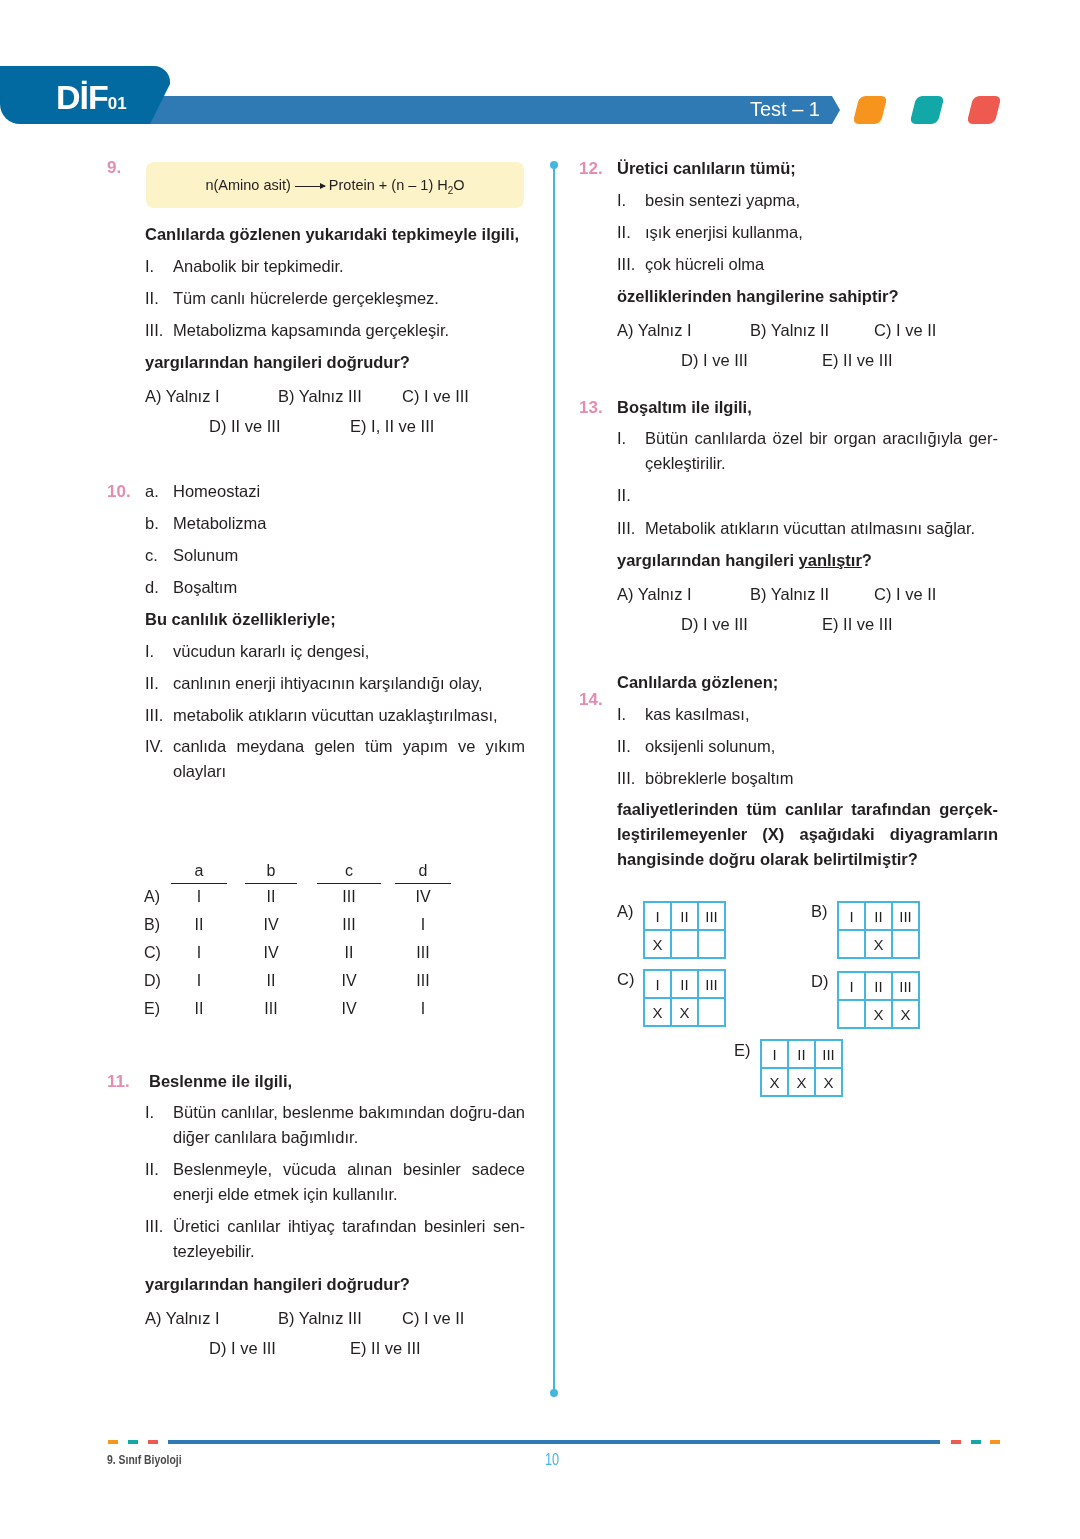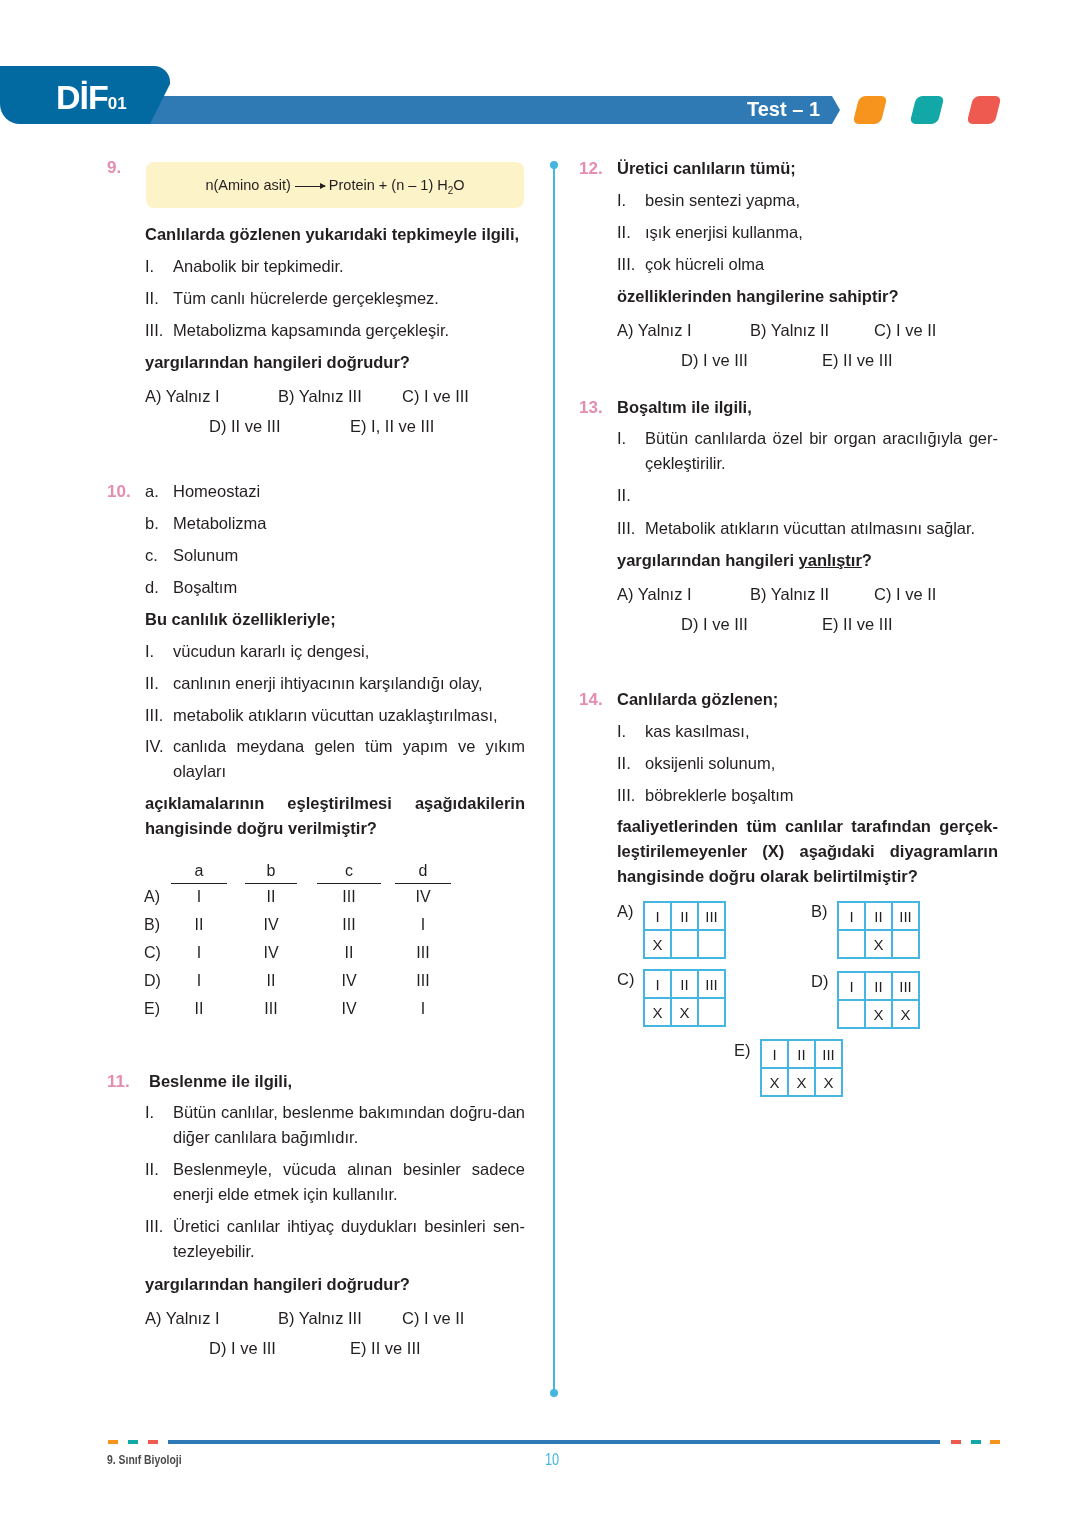--- a/index.html
+++ b/index.html
@@ -1,21 +1,21 @@
 <!DOCTYPE html>
 <html><head>
 <meta charset="utf-8">
 <style>
   * { box-sizing: border-box; margin: 0; padding: 0; }
   html, body { width: 1080px; height: 1539px; background: #ffffff; }
   body { position: relative; font-family: "Liberation Sans", sans-serif; color: #231f20; overflow: hidden; }
 
   
   .hdr-bar { position: absolute; left: 120px; top: 96px; width: 720px; height: 28px; background: #2f7ab5; border-radius: 0 6px 6px 0; clip-path: polygon(0 0, 712px 0, 720px 50%, 712px 100%, 0 100%); }
-  .hdr-bar .test-label { position: absolute; right: 20px; top: 2px; color: #fff; font-weight: bold; font-size: 20px; }
+  .hdr-bar .test-label { position: absolute; right: 20px; top: 2px; color: #fff; font-weight: normal; font-size: 20px; }
   .hdr-tab { position: absolute; left: 0; top: 66px; width: 170px; height: 58px; background: #0369a1; border-radius: 0 16px 0 20px; clip-path: polygon(0 0, 170px 0, 170px 18px, 150px 58px, 0 58px); }
   .hdr-tab .logo { position: absolute; left: 56px; top: 12px; color: #fff; font-weight: bold; font-size: 34px; letter-spacing: -1px; }
   .hdr-tab .logo small { font-size: 17px; letter-spacing: 0; }
   .hdr-blob { position: absolute; top: 96px; width: 28px; height: 28px; border-radius: 6px; transform: skewX(-14deg); }
 
   
   .col-divider { position: absolute; left: 553px; top: 165px; width: 2px; height: 1228px; background: #44b6e0; }
   .col-dot { position: absolute; left: 550px; width: 8px; height: 8px; border-radius: 50%; background: #44b6e0; }
 
   
@@ -125,21 +125,20 @@
       <span class="txt">canlının enerji ihtiyacının karşılandığı olay,</span>
     </div>
   <div class="row">
       <span class="roman">III.</span>
       <span class="txt">metabolik atıkların vücuttan uzaklaştırılması,</span>
     </div>
   <div class="row wrap">
       <span class="roman">IV.</span>
       <span class="txt just">canlıda meydana gelen tüm yapım ve yıkım olayları</span>
     </div>
-  <div class="bold just wrap">açıklamalarının eşleştirilmesi aşağıdakilerin hangisinde doğru verilmiştir?</div>
 </div>
 <div class="mtable">
   <div class="hcell" style="left:27px;width:56px">a</div>
   <div class="hcell" style="left:101px;width:52px">b</div>
   <div class="hcell" style="left:173px;width:64px">c</div>
   <div class="hcell" style="left:251px;width:56px">d</div>
 
   <div class="rlabel" style="top:26px">A)</div>
   <div class="cell" style="left:27px;width:56px;top:26px">I</div>
   <div class="cell" style="left:101px;width:52px;top:26px">II</div>
@@ -177,21 +176,21 @@
   <div class="row wrap">
       <span class="roman">I.</span>
       <span class="txt just">Bütün canlılar, beslenme bakımından doğru-dan diğer canlılara bağımlıdır.</span>
     </div>
   <div class="row wrap">
       <span class="roman">II.</span>
       <span class="txt just">Beslenmeyle, vücuda alınan besinler sadece enerji elde etmek için kullanılır.</span>
     </div>
   <div class="row wrap">
       <span class="roman">III.</span>
-      <span class="txt just">Üretici canlılar ihtiyaç duydukları besinleri sen-tezleyebilir.</span>
+      <span class="txt just">Üretici canlılar ihtiyaç tarafından besinleri sen-tezleyebilir.</span>
     </div>
   <div class="bold">yargılarından hangileri doğrudur?</div>
   <div class="opts" style="margin-top:2px">
     <span class="opt" style="left:0;top:0">A) Yalnız I</span>
     <span class="opt" style="left:133px;top:0">B) Yalnız III</span>
     <span class="opt" style="left:257px;top:0">C) I ve II</span>
     <span class="opt" style="left:64px;top:30px">D) I ve III</span>
     <span class="opt" style="left:205px;top:30px">E) II ve III</span>
   </div>
 </div>
@@ -239,21 +238,21 @@
   <div class="opts" style="margin-top:2px">
     <span class="opt" style="left:0;top:0">A) Yalnız I</span>
     <span class="opt" style="left:133px;top:0">B) Yalnız II</span>
     <span class="opt" style="left:257px;top:0">C) I ve II</span>
     <span class="opt" style="left:64px;top:30px">D) I ve III</span>
     <span class="opt" style="left:205px;top:30px">E) II ve III</span>
   </div>
 </div>
 
 <div class="qnum" style="left:579px;top:690px">14.</div>
-<div class="q" style="left:617px;top:683px;width:381px">
+<div class="q" style="left:617px;top:666px;width:381px">
   <div class="bold">Canlılarda gözlenen;</div>
   <div class="row">
       <span class="roman">I.</span>
       <span class="txt">kas kasılması,</span>
     </div>
   <div class="row">
       <span class="roman">II.</span>
       <span class="txt">oksijenli solunum,</span>
     </div>
   <div class="row">

